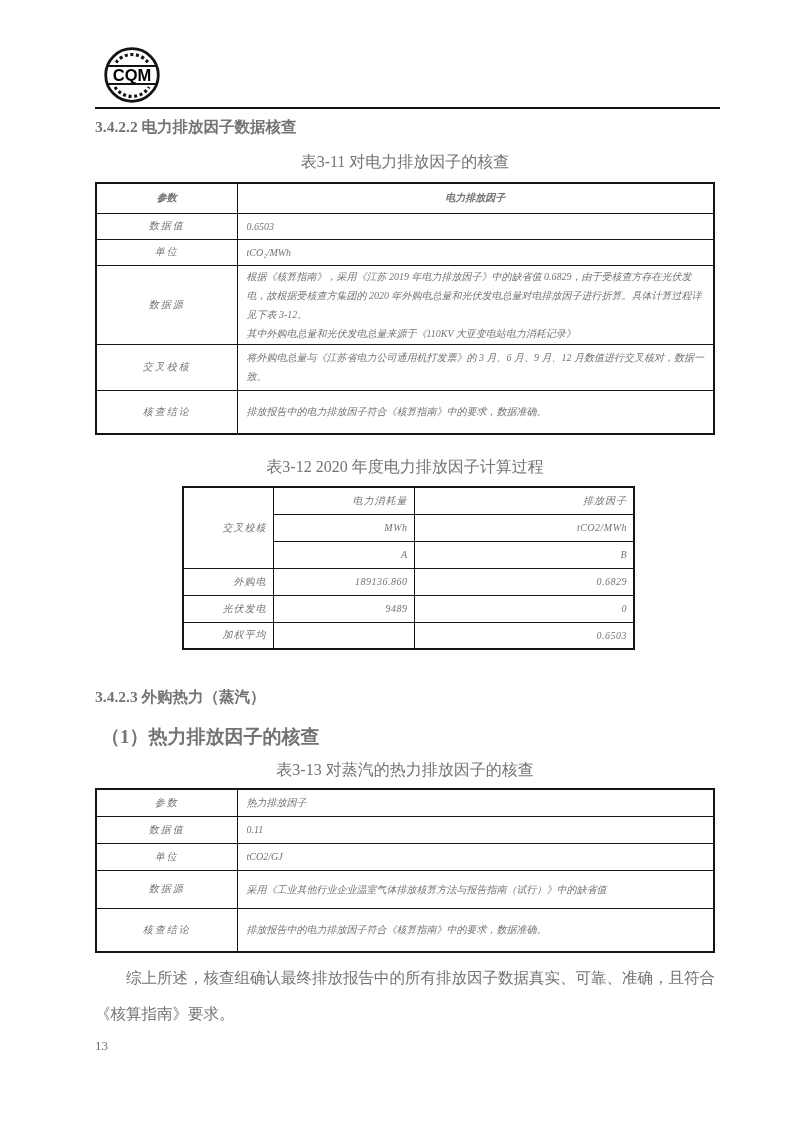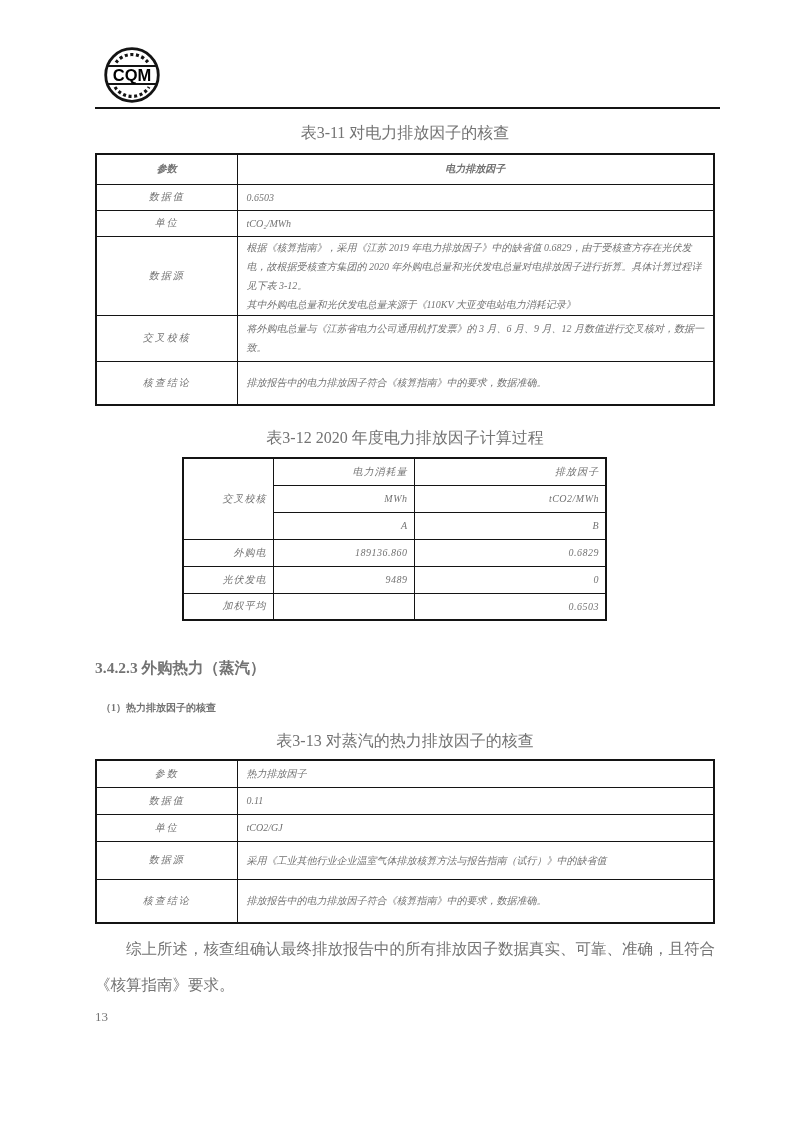--- a/index.html
+++ b/index.html
@@ -16,21 +16,21 @@
   .hdr { display:flex; align-items:center; padding-top:46px; margin-left:103px; height:104px; }
   .logo-wrap { width:58px; height:58px; flex:0 0 auto; }
   .names { margin-left:10px; }
   .name-cn { font-size:17px; font-weight:bold; letter-spacing:4.5px; line-height:22px; }
   .name-en { font-size:8.6px; font-weight:bold; letter-spacing:0.2px; margin-top:3px;
              font-family:"Liberation Sans","DejaVu Sans",sans-serif; }
   .hrule { margin:3px 0 0 95px; width:625px; border:none; border-top:2.5px solid #141414; }
 
   
   .sec-heading { font-size:15.5px; font-weight:bold; margin:7px 0 0 0; line-height:22px; }
-  .sub-heading { font-size:10px; font-weight:bold; margin:18px 0 0 6px; line-height:22px; }
+  .sub-heading { font-size:19px; font-weight:bold; margin:18px 0 0 6px; line-height:22px; }
   .tbl-title   { font-size:16px; font-weight:normal; text-align:center; line-height:22px; }
   .tt11 { margin-top:13px; }
   .tt12 { margin-top:21px; }
   .tt13 { margin-top:11px; }
   .mt-3423 { margin-top:36px; }
 
   
   table { border-collapse:collapse; border:2px solid #141414; }
   td, th { border:1.5px solid #141414; font-size:10px; font-weight:normal; padding:1px 6px;font-style:italic; }
   .lbl { text-align:center; letter-spacing:2px; }
@@ -43,21 +43,21 @@
   .t11 .r-short { height:26px; }
   .t11 .r-src { height:78px; }
   .t11 .r-cross { height:46px; }
   .t11 .r-concl { height:44px; }
 
   
   .t12 { margin-top:8px; margin-left:87px; width:423px; table-layout:fixed; }
   .t12 td { text-align:right; height:27px; letter-spacing:1px; }
   .t12 .cA { width:90px; }
   .t12 .cB { width:141px; }
-  .t12 .cC { width:192px; }
+  .t12 .cC { width:220px; }
   .t12 .num { letter-spacing:0.5px; }
 
   
   .t13 { margin-top:7px; width:620px; table-layout:fixed; }
   .t13 .c1 { width:141px; }
   .t13 .r1 { height:27px; }
   .t13 .r-src { height:38px; }
   .t13 .r-concl { height:44px; }
 
   .conclusion { margin-top:7px; font-size:15.5px; line-height:36px; text-indent:2em;
@@ -78,20 +78,21 @@
         <line x1="4.5" y1="20" x2="53.5" y2="20" stroke="#141414" stroke-width="1.8"></line>
         <line x1="4.5" y1="38" x2="53.5" y2="38" stroke="#141414" stroke-width="1.8"></line>
         <text x="29" y="34.5" text-anchor="middle" font-size="16.5" font-weight="bold" font-family="Liberation Sans, sans-serif">CQM</text>
       </svg>
     </div>
   </div>
   <hr class="hrule">
 
   <div class="content">
 
+    <div class="sec-heading">3.4.2.2 电力排放因子数据核查</div>
 
     <div class="tbl-title tt11">表3-11 对电力排放因子的核查</div>
     <table class="t11">
       <tbody>
           <tr class="hrow">
         <th class="c1">参数</th>
         <th>电力排放因子</th>
       </tr>
       <tr class="r-short">
         <td class="c1 lbl">数据值</td>

